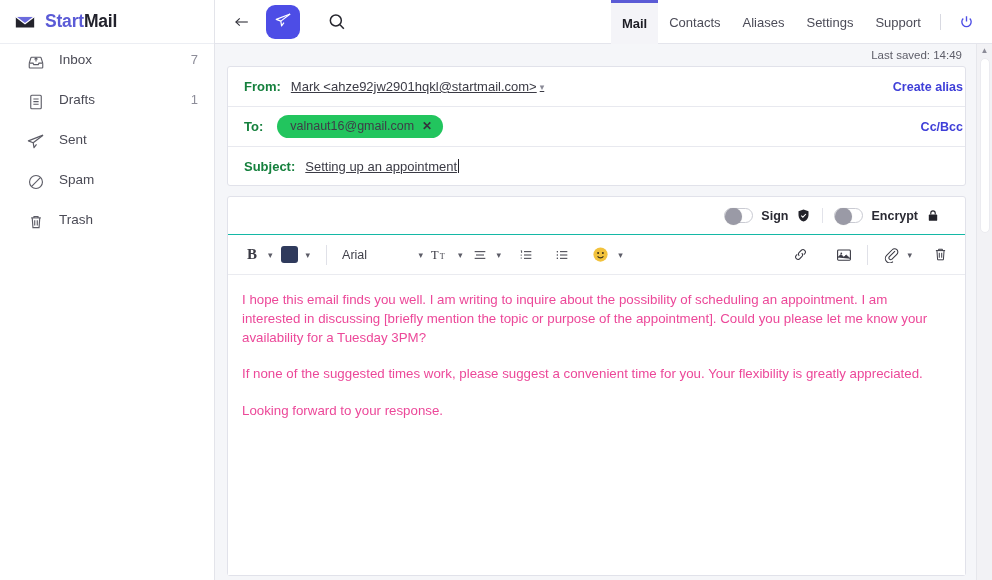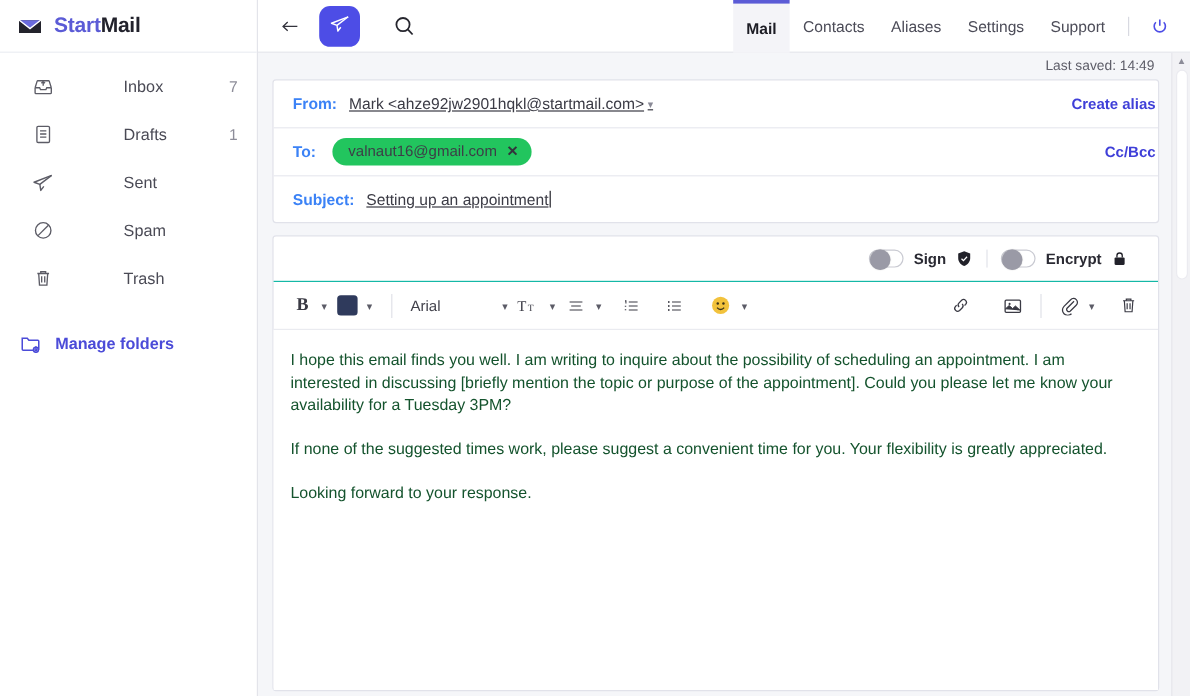--- a/index.html
+++ b/index.html
@@ -34,26 +34,25 @@
   .brand-text {
     font-size: 17.5px; letter-spacing: -0.2px;
     font-weight: 700;
   }
   .brand-start { color: #5b5bd6; }
   .brand-mail { color: #22222c; }
 
   .folders { padding-top: 8px; }
   .folder-row {
     height: 40px;
-    display: flex; align-items: center;
+    display: flex; 
     padding: 0 16px 0 26px;
     cursor: pointer;
     font-size: 13.5px;
     color: #4a4a55;
-    gap: 44px;
   }
   .folder-ico {
     width: 19px; height: 19px;
     flex: 0 0 19px;
     margin-right: 14px;
     display: flex; align-items: center; justify-content: center;
     color: #5c5c66;
   }
   .folder-label { flex: 1 1 auto; }
   .folder-count { color: #8d8d99; font-size: 13px; }
@@ -154,21 +153,21 @@
   .headers { margin-bottom: 10px; }
   .hrow {
     display: flex; align-items: center;
     min-height: 40px;
     padding: 0 16px;
     border-bottom: 1px solid #e8e9ef;
     position: relative;
   }
   .hrow:last-child { border-bottom: none; }
   .hlabel {
-    font-size: 13px; font-weight: 700; color: #3b82f6;
+    font-size: 13px; font-weight: 700; color: #15803d;
     flex: 0 0 auto; margin-right: 10px;
   }
   .hval { font-size: 13px; color: #3b3b45; display: flex; align-items: center; text-decoration: underline; }
   .chev-sm { margin-left: 3px; color: #8a8a96; font-size: 9px; }
   .hright {
     position: absolute; right: 2px; top: 50%;
     transform: translateY(-50%);
     font-size: 12.5px; font-weight: 700; color: #3f3fd8;
     cursor: pointer;
   }
@@ -251,21 +250,21 @@
 
   .bodyarea {
     padding: 16px 16px 20px 14px;
     background: #fff;
     min-height: 300px;
   }
   .bodyarea p {
     margin: 0 0 18px 0;
     font-size: 13.3px;
     line-height: 18.8px;
-    color: #14532d;
+    color: #ec4899;
     max-width: 700px;
   }
   .bodyarea p:last-child { margin-bottom: 0; }
 
   
   .vscroll {
     position: absolute; right: 0; top: 44px;
     width: 16px; height: 536px;
     background: #f2f2f5;
     border-left: 1px solid #e6e7ec;
@@ -355,31 +354,20 @@
             <path d="M5.5 6.5h13"></path>
             <path d="M9.3 6.5V4.6h5.4v1.9"></path>
             <path d="M7 6.5l.9 13h8.2l.9-13"></path>
             <path d="M10.3 9.6v7M13.7 9.6v7"></path>
           </svg>
         </span>
         <span class="folder-label">Trash</span>
         <span class="folder-count"></span>
       </div>
 
-      <div class="manage">
-        <span class="folder-ico">
-          <svg width="19" height="19" viewBox="0 0 24 24" fill="none" stroke="currentColor" stroke-width="1.6">
-            <path d="M3.2 6.2h5.3l1.7 2h9.4a1 1 0 011 1v8.6a1 1 0 01-1 1H4.2a1 1 0 01-1-1V6.2z"></path>
-            <circle cx="17.6" cy="18.2" r="2.6" fill="#ffffff"></circle>
-            <circle cx="17.6" cy="18.2" r="1"></circle>
-            <path d="M17.6 14.6v1M17.6 20.8v1M14.6 18.2h1M19.6 18.2h1"></path>
-          </svg>
-        </span>
-        <span>Manage folders</span>
-      </div>
 
     </div>
   </div>
 
   <div class="main">
 
     <div class="topbar">
       <div class="back-arrow">
         <svg width="17" height="14" viewBox="0 0 24 20" fill="none" stroke="currentColor" stroke-width="1.6">
           <path d="M21 10H4"></path>

